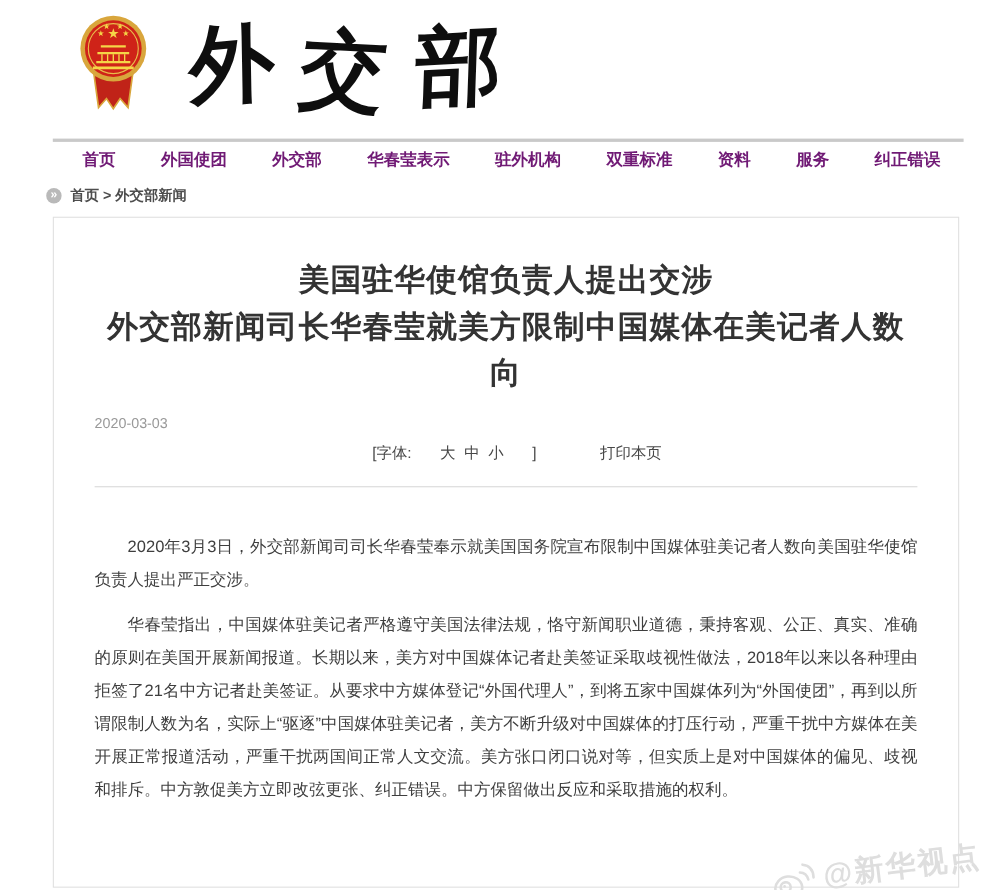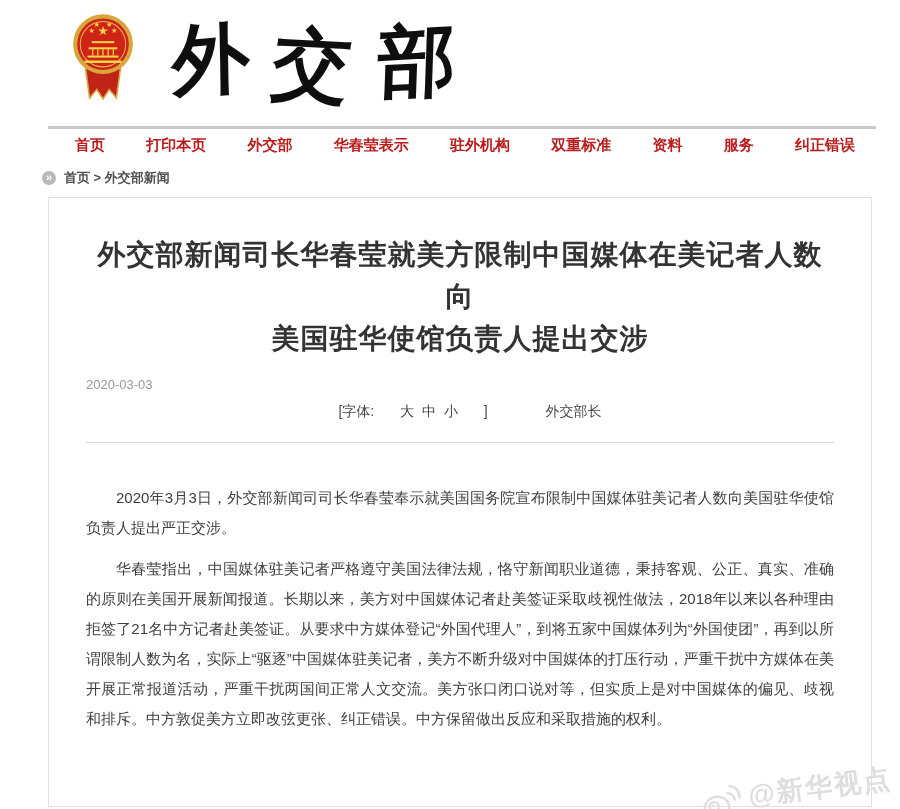--- a/index.html
+++ b/index.html
@@ -15,21 +15,21 @@
     font-family:"DejaVu Serif", serif; font-weight:bold; font-size:78px; line-height:110px; }
   .calligraphy span { display:inline-block; }
   .cal-1 { transform:rotate(-5deg) skewX(-4deg); margin-right:24px; }
   .cal-2 { transform:rotate(3deg) skewX(-6deg) translateY(6px); margin-right:26px; }
   .cal-3 { transform:rotate(-3deg) skewX(-5deg) translateY(2px); }
 
   
   .nav-rule { position:absolute; top:126px; left:48px; width:828px; height:3px; background:#c9c9c9; }
   .main-nav { position:absolute; top:136px; left:75px; width:780px; }
   .main-nav ul { list-style:none; display:flex; justify-content:space-between; }
-  .main-nav li { font-size:15px; font-weight:bold; color:#b91c1c; cursor:pointer; white-space:nowrap; }
+  .main-nav li { font-size:15px; font-weight:bold; color:#701a75; cursor:pointer; white-space:nowrap; }
 
   
   .breadcrumb { position:absolute; top:169px; left:42px; display:flex; align-items:center;
     font-size:13px; font-weight:bold; color:#4d4d4d; }
   .bc-icon { width:14px; height:14px; border-radius:50%; background:#b9b9b9; color:#fff;
     font-size:11px; line-height:13px; text-align:center; margin-right:8px; font-weight:bold; }
 
   
   .content-box { position:absolute; top:197px; left:48px; width:824px; height:610px;
     background:#fff; border:1px solid #e0e0e0; padding:0 37px; }
@@ -77,49 +77,49 @@
       <span class="cal-1">外</span>
       <span class="cal-2">交</span>
       <span class="cal-3">部</span>
     </div>
   </div>
 
   <div class="nav-rule"></div>
   <nav class="main-nav">
     <ul>
       <li>首页</li>
-      <li>打印本页</li>
+      <li>外国使团</li>
       <li>外交部</li>
       <li>华春莹表示</li>
       <li>驻外机构</li>
       <li>双重标准</li>
       <li>资料</li>
       <li>服务</li>
       <li>纠正错误</li>
     </ul>
   </nav>
 
   <div class="breadcrumb">
     <span class="bc-icon">»</span>
     <span>首页 &gt; 外交部新闻</span>
   </div>
 
   <main class="content-box">
     <h1 class="article-title">
+      <span>美国驻华使馆负责人提出交涉</span>
       <span>外交部新闻司长华春莹就美方限制中国媒体在美记者人数向</span>
-      <span>美国驻华使馆负责人提出交涉</span>
     </h1>
     <div class="article-date">2020-03-03</div>
     <div class="font-controls">
       <span class="fc-part">[字体:</span>
       <span class="fc-link">大</span>
       <span class="fc-link">中</span>
       <span class="fc-link">小</span>
       <span class="fc-part">]</span>
-      <span class="print-link">外交部长</span>
+      <span class="print-link">打印本页</span>
     </div>
     <hr class="divider">
     <article class="article-body">
       <p>2020年3月3日，外交部新闻司司长华春莹奉示就美国国务院宣布限制中国媒体驻美记者人数向美国驻华使馆负责人提出严正交涉。</p>
       <p>华春莹指出，中国媒体驻美记者严格遵守美国法律法规，恪守新闻职业道德，秉持客观、公正、真实、准确的原则在美国开展新闻报道。长期以来，美方对中国媒体记者赴美签证采取歧视性做法，2018年以来以各种理由拒签了21名中方记者赴美签证。从要求中方媒体登记“外国代理人”，到将五家中国媒体列为“外国使团”，再到以所谓限制人数为名，实际上“驱逐”中国媒体驻美记者，美方不断升级对中国媒体的打压行动，严重干扰中方媒体在美开展正常报道活动，严重干扰两国间正常人文交流。美方张口闭口说对等，但实质上是对中国媒体的偏见、歧视和排斥。中方敦促美方立即改弦更张、纠正错误。中方保留做出反应和采取措施的权利。</p>
     </article>
   </main>
 
   <div class="watermark">
     <svg class="wm-icon" viewBox="0 0 46 42" width="42" height="38" xmlns="http://www.w3.org/2000/svg" fill="none" stroke="#dedede" stroke-width="2.6" stroke-linecap="round">

